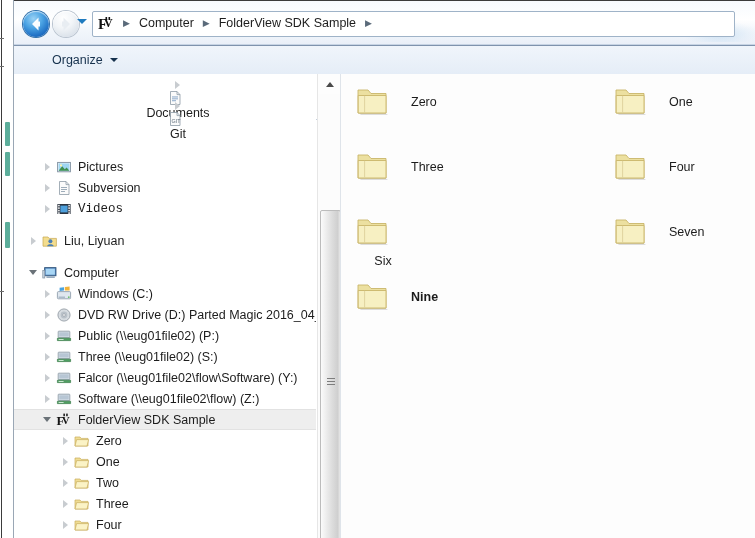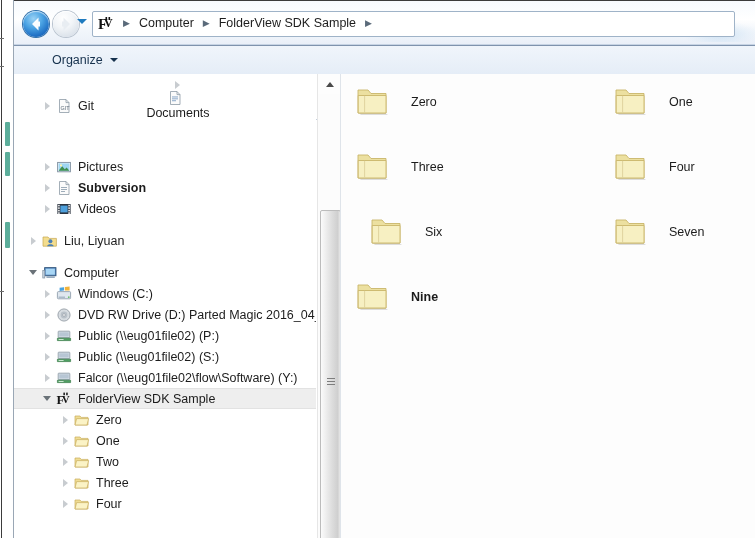--- a/index.html
+++ b/index.html
@@ -170,51 +170,51 @@
             <div class="exp closed"></div>
             <div class="ticon"><svg width="16" height="16" viewBox="0 0 16 16">
                 <path d="M3.5 1.5 L10 1.5 L13 4.6 L13 14.5 L3.5 14.5 Z" fill="#fbfbfb" stroke="#8d9aa6" stroke-width=".8"></path>
                 <path d="M10 1.5 L10 4.6 L13 4.6" fill="none" stroke="#8d9aa6" stroke-width=".8"></path>
                 <rect x="5" y="6.5" width="6" height=".9" fill="#7e9fc4"></rect>
                 <rect x="5" y="8.4" width="6" height=".9" fill="#7e9fc4"></rect>
                 <rect x="5" y="10.3" width="4" height=".9" fill="#7e9fc4"></rect>
               </svg></div>
             <div class="tlabel">Documents</div>
           </div>
-          <div class="trow" style="padding-left: 26px;">
+          <div class="trow" style="padding-left: 26px; flex-direction: column;">
             <div class="exp closed"></div>
             <div class="ticon"><svg width="16" height="16" viewBox="0 0 16 16">
                 <path d="M3.5 1.5 L10 1.5 L13 4.6 L13 14.5 L3.5 14.5 Z" fill="#fbfbfb" stroke="#8d9aa6" stroke-width=".8"></path>
                 <path d="M10 1.5 L10 4.6 L13 4.6" fill="none" stroke="#8d9aa6" stroke-width=".8"></path>
                 <text x="4.6" y="12" font-family="'Liberation Sans',sans-serif" font-size="5.4" fill="#5d6b79">GIT</text>
               </svg></div>
             <div class="tlabel">Git</div>
           </div>
           <div class="trow" style="padding-left: 26px; margin-top: 40px;">
             <div class="exp closed"></div>
             <div class="ticon"><svg width="16" height="16" viewBox="0 0 16 16">
                 <rect x="1.6" y="3.4" width="12.8" height="9.4" fill="#eef4fa" stroke="#7d8e9e" stroke-width=".9"></rect>
                 <rect x="2.6" y="4.4" width="10.8" height="7.4" fill="#9fd6f2"></rect>
                 <path d="M2.6 11.8 L6.2 7.2 L8.8 10.2 L10.6 8.4 L13.4 11.8 Z" fill="#3f8f4e"></path>
                 <circle cx="5" cy="6.4" r="1.1" fill="#fff3a8"></circle>
               </svg></div>
             <div class="tlabel">Pictures</div>
           </div>
-          <div class="trow" style="padding-left: 26px; font-weight: bold;">
+          <div class="trow" style="padding-left: 26px;">
             <div class="exp closed"></div>
             <div class="ticon"><svg width="16" height="16" viewBox="0 0 16 16">
                 <path d="M3.5 1.5 L10 1.5 L13 4.6 L13 14.5 L3.5 14.5 Z" fill="#fbfbfb" stroke="#8d9aa6" stroke-width=".8"></path>
                 <path d="M10 1.5 L10 4.6 L13 4.6" fill="none" stroke="#8d9aa6" stroke-width=".8"></path>
                 <rect x="5" y="7" width="6" height=".9" fill="#94a4b3"></rect>
                 <rect x="5" y="9" width="6" height=".9" fill="#94a4b3"></rect>
                 <rect x="5" y="11" width="4" height=".9" fill="#94a4b3"></rect>
               </svg></div>
             <div class="tlabel">Subversion</div>
           </div>
-          <div class="trow" style="padding-left: 26px;">
+          <div class="trow" style="padding-left: 26px; font-family: Liberation Mono, monospace;">
             <div class="exp closed"></div>
             <div class="ticon"><svg width="16" height="16" viewBox="0 0 16 16">
                 <rect x="1.4" y="3" width="13.2" height="10" fill="#2b3440"></rect>
                 <rect x="2.1" y="3.8" width="1.6" height="1.6" fill="#f2f2f2"></rect>
                 <rect x="12.3" y="3.8" width="1.6" height="1.6" fill="#f2f2f2"></rect>
                 <rect x="2.1" y="6.3" width="1.6" height="1.6" fill="#f2f2f2"></rect>
                 <rect x="12.3" y="6.3" width="1.6" height="1.6" fill="#f2f2f2"></rect>
                 <rect x="2.1" y="8.8" width="1.6" height="1.6" fill="#f2f2f2"></rect>
                 <rect x="12.3" y="8.8" width="1.6" height="1.6" fill="#f2f2f2"></rect>
                 <rect x="2.1" y="11.3" width="1.6" height="1.6" fill="#f2f2f2"></rect>
@@ -275,31 +275,41 @@
             <div class="tlabel">Public (\\eug01file02) (P:)</div>
           </div>
           <div class="trow" style="padding-left: 26px;">
             <div class="exp closed"></div>
             <div class="ticon"><svg width="16" height="16" viewBox="0 0 16 16">
                 <rect x="2.2" y="3.2" width="11.6" height="6.4" rx=".6" fill="#e9eef3" stroke="#7f8e9c" stroke-width=".8"></rect>
                 <rect x="3.2" y="4.2" width="9.6" height="4.4" fill="#b7c6d4"></rect>
                 <path d="M1.4 10.2 L14.6 10.2 L14.6 12.6 L1.4 12.6 Z" fill="#4f9f62" stroke="#3a7a49" stroke-width=".7"></path>
                 <rect x="2.6" y="11" width="5" height=".9" fill="#d9f0dd"></rect>
               </svg></div>
-            <div class="tlabel">Public (\\eug01file02) (S:)</div>
+            <div class="tlabel">Three (\\eug01file02) (S:)</div>
           </div>
           <div class="trow" style="padding-left: 26px;">
             <div class="exp closed"></div>
             <div class="ticon"><svg width="16" height="16" viewBox="0 0 16 16">
                 <rect x="2.2" y="3.2" width="11.6" height="6.4" rx=".6" fill="#e9eef3" stroke="#7f8e9c" stroke-width=".8"></rect>
                 <rect x="3.2" y="4.2" width="9.6" height="4.4" fill="#b7c6d4"></rect>
                 <path d="M1.4 10.2 L14.6 10.2 L14.6 12.6 L1.4 12.6 Z" fill="#4f9f62" stroke="#3a7a49" stroke-width=".7"></path>
                 <rect x="2.6" y="11" width="5" height=".9" fill="#d9f0dd"></rect>
               </svg></div>
             <div class="tlabel">Falcor (\\eug01file02\flow\Software) (Y:)</div>
+          </div>
+          <div class="trow" style="padding-left: 26px;">
+            <div class="exp closed"></div>
+            <div class="ticon"><svg width="16" height="16" viewBox="0 0 16 16">
+                <rect x="2.2" y="3.2" width="11.6" height="6.4" rx=".6" fill="#e9eef3" stroke="#7f8e9c" stroke-width=".8"></rect>
+                <rect x="3.2" y="4.2" width="9.6" height="4.4" fill="#b7c6d4"></rect>
+                <path d="M1.4 10.2 L14.6 10.2 L14.6 12.6 L1.4 12.6 Z" fill="#4f9f62" stroke="#3a7a49" stroke-width=".7"></path>
+                <rect x="2.6" y="11" width="5" height=".9" fill="#d9f0dd"></rect>
+              </svg></div>
+            <div class="tlabel">Software (\\eug01file02\flow) (Z:)</div>
           </div>
           <div class="trow selected" style="padding-left: 26px;">
             <div class="exp open"></div>
             <div class="ticon"><svg width="16" height="16" viewBox="0 0 16 16">
                 <text x="0.6" y="13.4" font-family="'Liberation Serif',serif" font-size="13" font-weight="bold" fill="#151515">F</text>
                 <text x="6" y="11.6" font-family="'Liberation Serif',serif" font-size="10.5" font-weight="bold" fill="#151515">V</text>
                 <rect x="7.4" y="1.6" width="1.5" height="2.6" fill="#151515"></rect>
                 <rect x="10.2" y="1.6" width="1.5" height="2.6" fill="#151515"></rect>
               </svg></div>
             <div class="tlabel">FolderView SDK Sample</div>
@@ -393,21 +403,21 @@
           </div>
           <div class="citem" style="left: 272px; top: 77px;">
             <div class="cicon"><svg width="38" height="32" viewBox="0 0 38 32">
                 <path d="M3 26.5 L30 26.5 L33 29 L6 29 Z" fill="#000" opacity=".13"></path>
                 <path d="M3 4 L13 4 L16 7.5 L31 7.5 L31 27 L3 27 Z" fill="#ece0a0" stroke="#c9b56a" stroke-width=".9" stroke-linejoin="round"></path>
                 <path d="M3.2 9.5 L31 9.5 L31 27 L3.2 27 Z" fill="#f7f0c2" stroke="#c9b56a" stroke-width=".9"></path>
                 <path d="M9.6 9.8 L9.6 26.8" stroke="#ddd09a" stroke-width=".9" fill="none"></path>
               </svg></div>
             <div class="clabel">Four</div>
           </div>
-          <div class="citem" style="left: 28px; top: 142px;">
+          <div class="citem" style="left: 14px; top: 142px; flex-direction: column;">
             <div class="cicon"><svg width="38" height="32" viewBox="0 0 38 32">
                 <path d="M3 26.5 L30 26.5 L33 29 L6 29 Z" fill="#000" opacity=".13"></path>
                 <path d="M3 4 L13 4 L16 7.5 L31 7.5 L31 27 L3 27 Z" fill="#ece0a0" stroke="#c9b56a" stroke-width=".9" stroke-linejoin="round"></path>
                 <path d="M3.2 9.5 L31 9.5 L31 27 L3.2 27 Z" fill="#f7f0c2" stroke="#c9b56a" stroke-width=".9"></path>
                 <path d="M9.6 9.8 L9.6 26.8" stroke="#ddd09a" stroke-width=".9" fill="none"></path>
               </svg></div>
             <div class="clabel">Six</div>
           </div>
           <div class="citem" style="left: 272px; top: 142px;">
             <div class="cicon"><svg width="38" height="32" viewBox="0 0 38 32">

